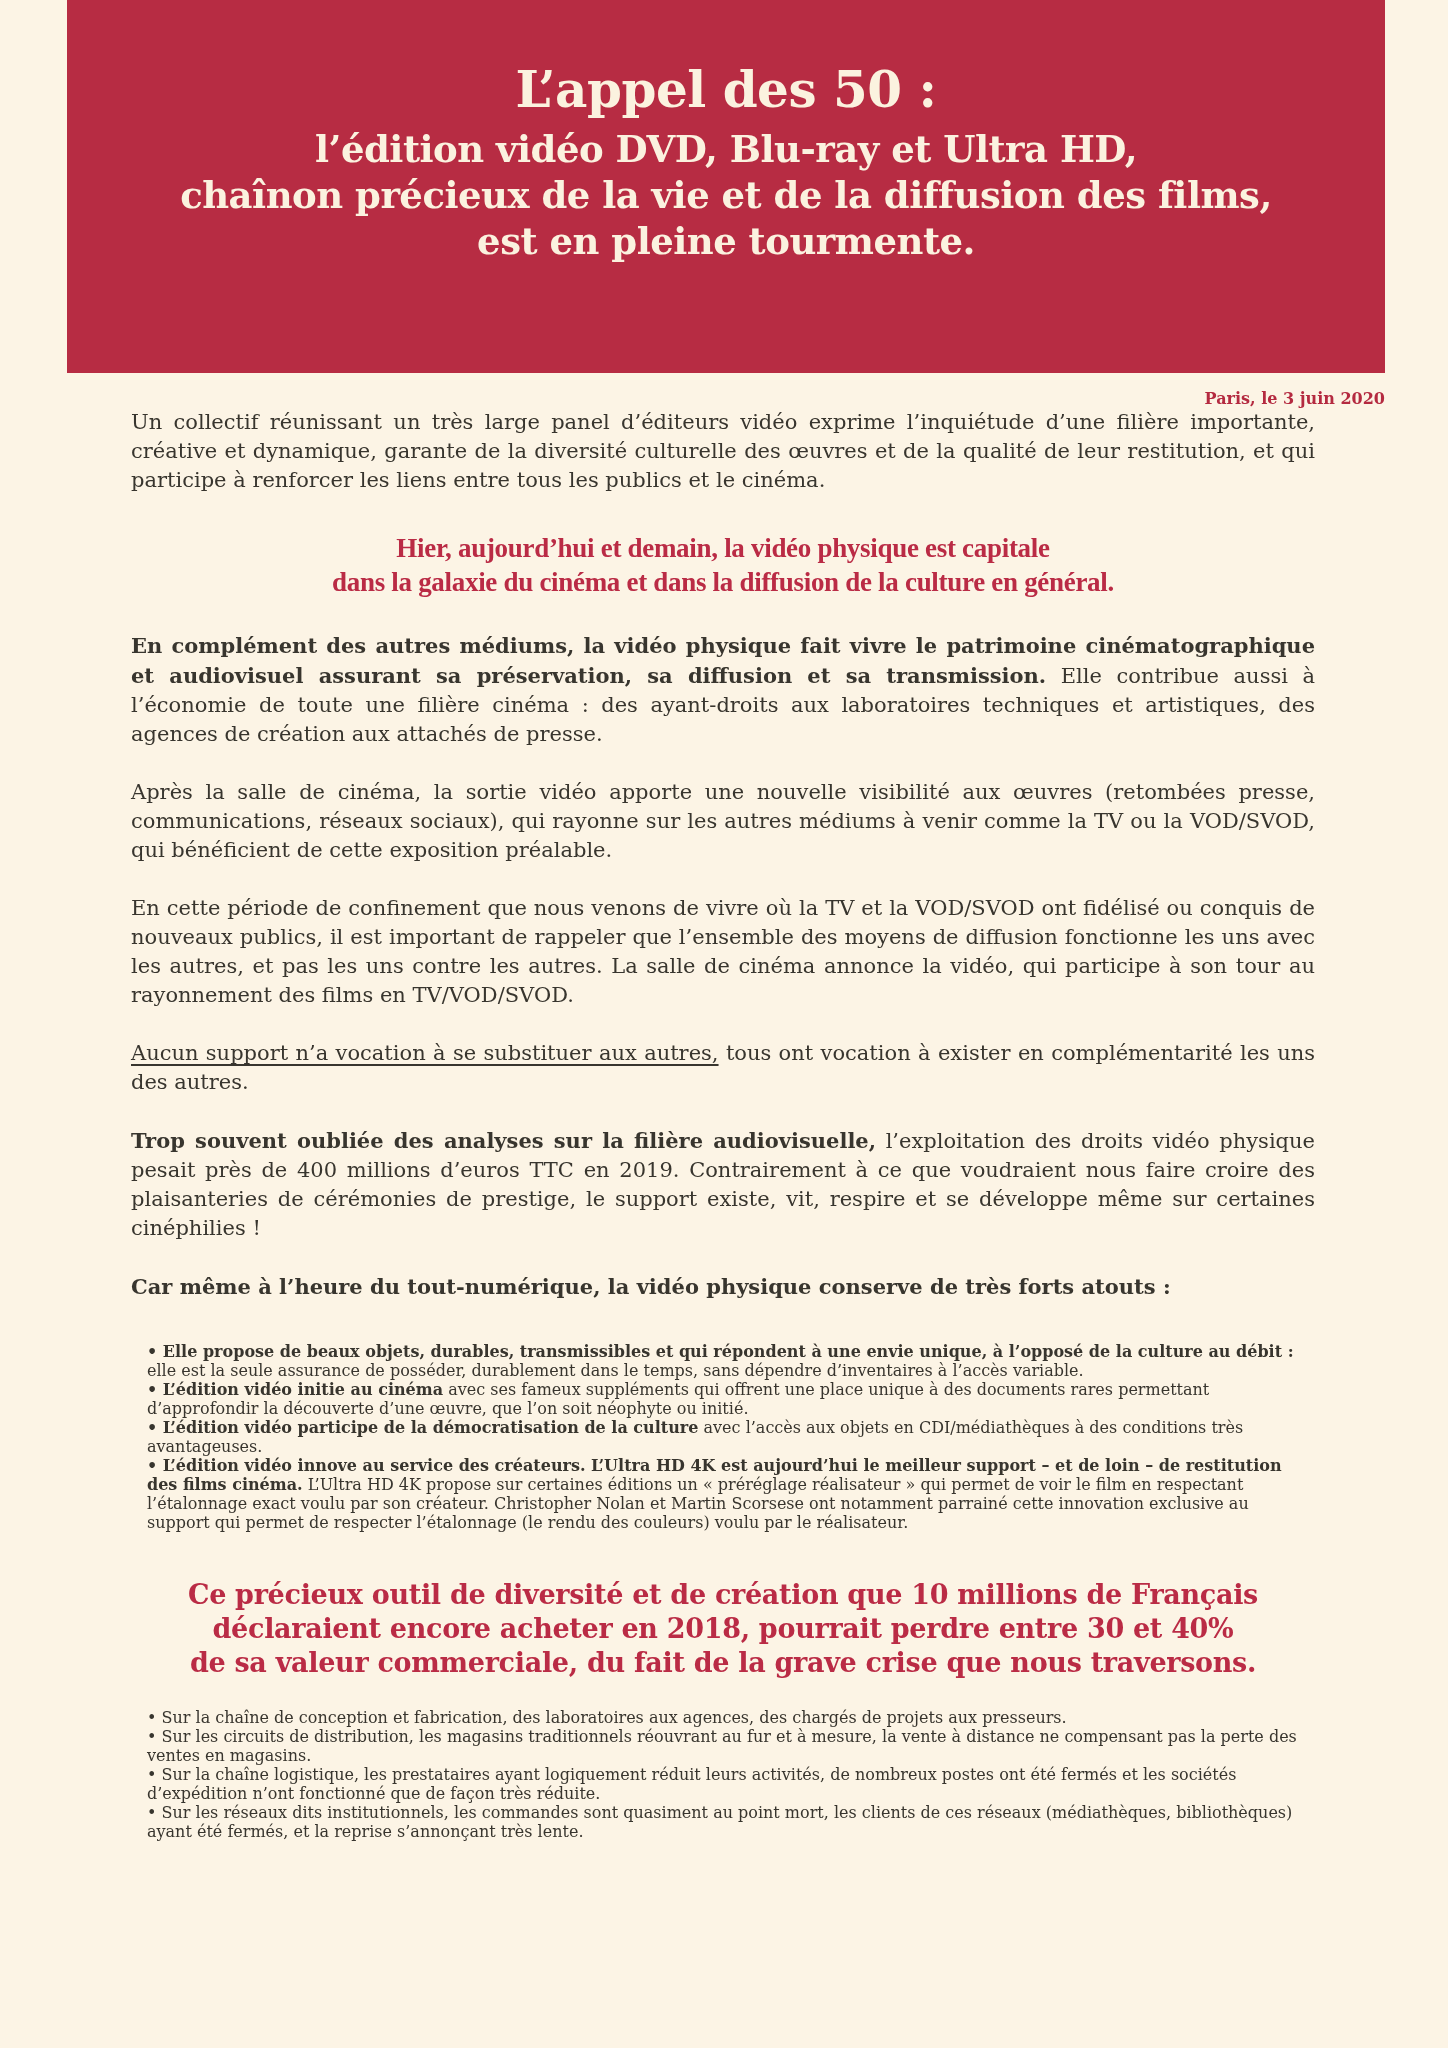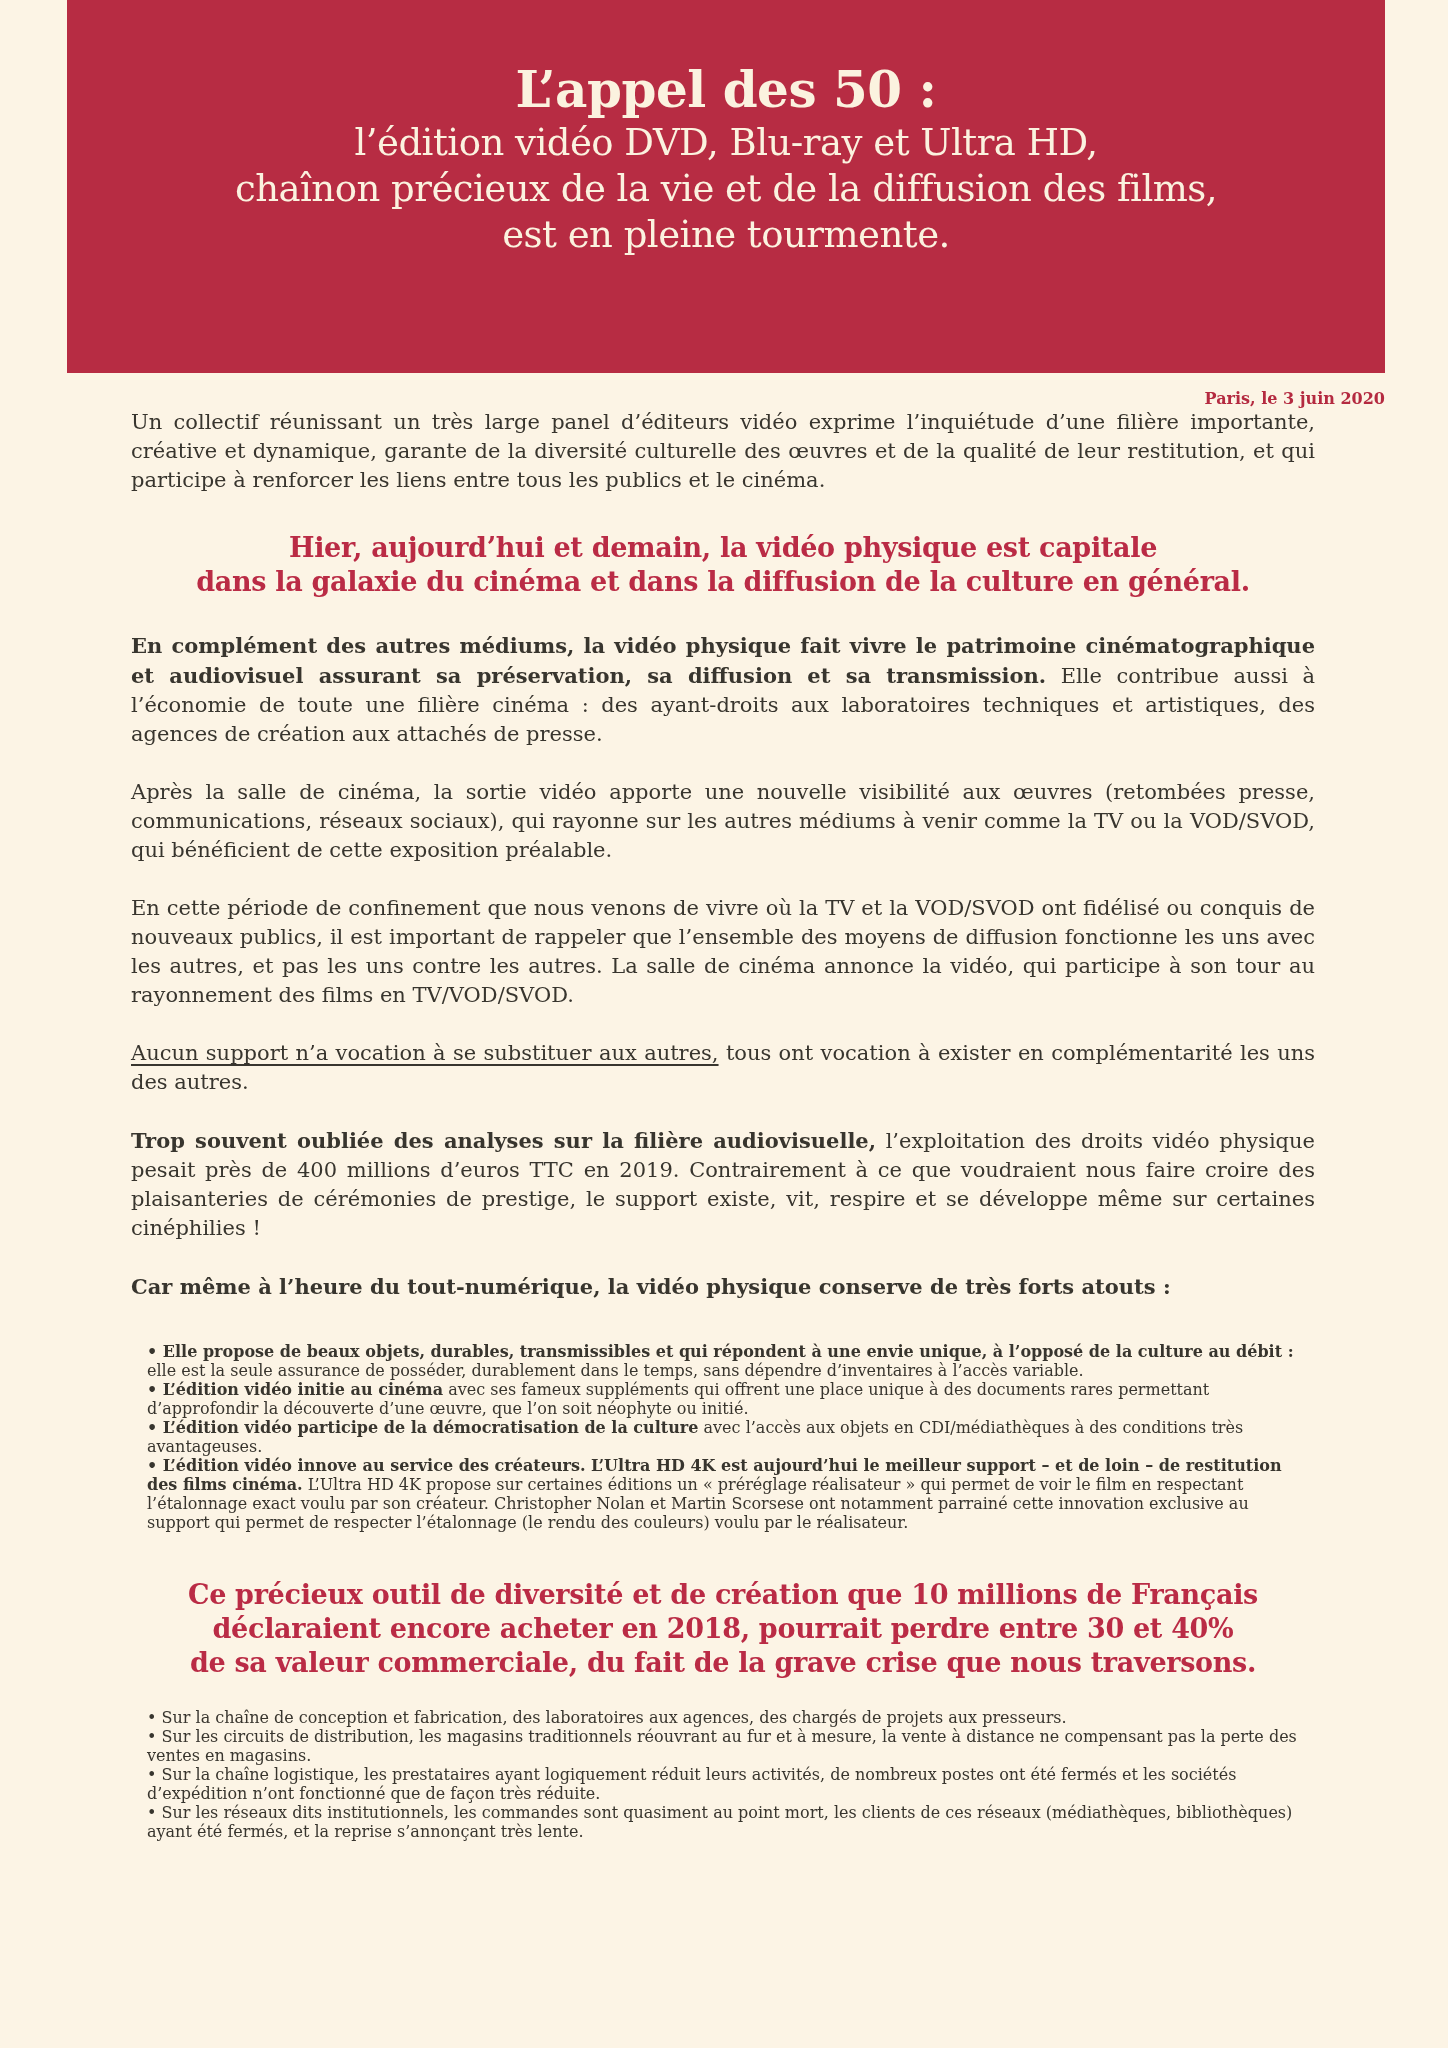--- a/index.html
+++ b/index.html
@@ -24,22 +24,23 @@
     padding-top:60px;
   }
   .banner-title{
     font-size:50px;
     font-weight:700;
     letter-spacing:-0.5px;
     line-height:60px;
     margin:0;
   }
   .banner-subtitle{
+    margin-top:6px;
     font-size:37px;
-    font-weight:400;
+    font-weight:700;
     letter-spacing:-0.5px;
     line-height:46px;
   }
   
   .dateline{
     margin:16px 63px 0 67px;
     text-align:right;
     color:#b42a40;
     font-size:16px;
     font-weight:700;
@@ -56,21 +57,21 @@
   }
   .first-para{margin-top:73px;}
   .red-heading{
     color:#ba2b45;
     font-size:27px;
     font-weight:700;
     line-height:34px;
     text-align:center;
     letter-spacing:-0.3px;
   }
-  .red-heading.h1{margin:36px 0 32px 0;}
+  .red-heading.h1{margin:36px 0 32px 0;font-family:Liberation Serif, serif;}
   .red-heading.h2{margin:46px 0 28px 0;}
   .spaced-top{margin-top:41px;}
   .bold{font-weight:700;}
   .underline{text-decoration:underline;text-underline-offset:4px;}
   .tight{margin:0;}
   ul.plain{list-style:none;margin:16px;padding:0;}
 </style>
 </head>
 <body>
 

